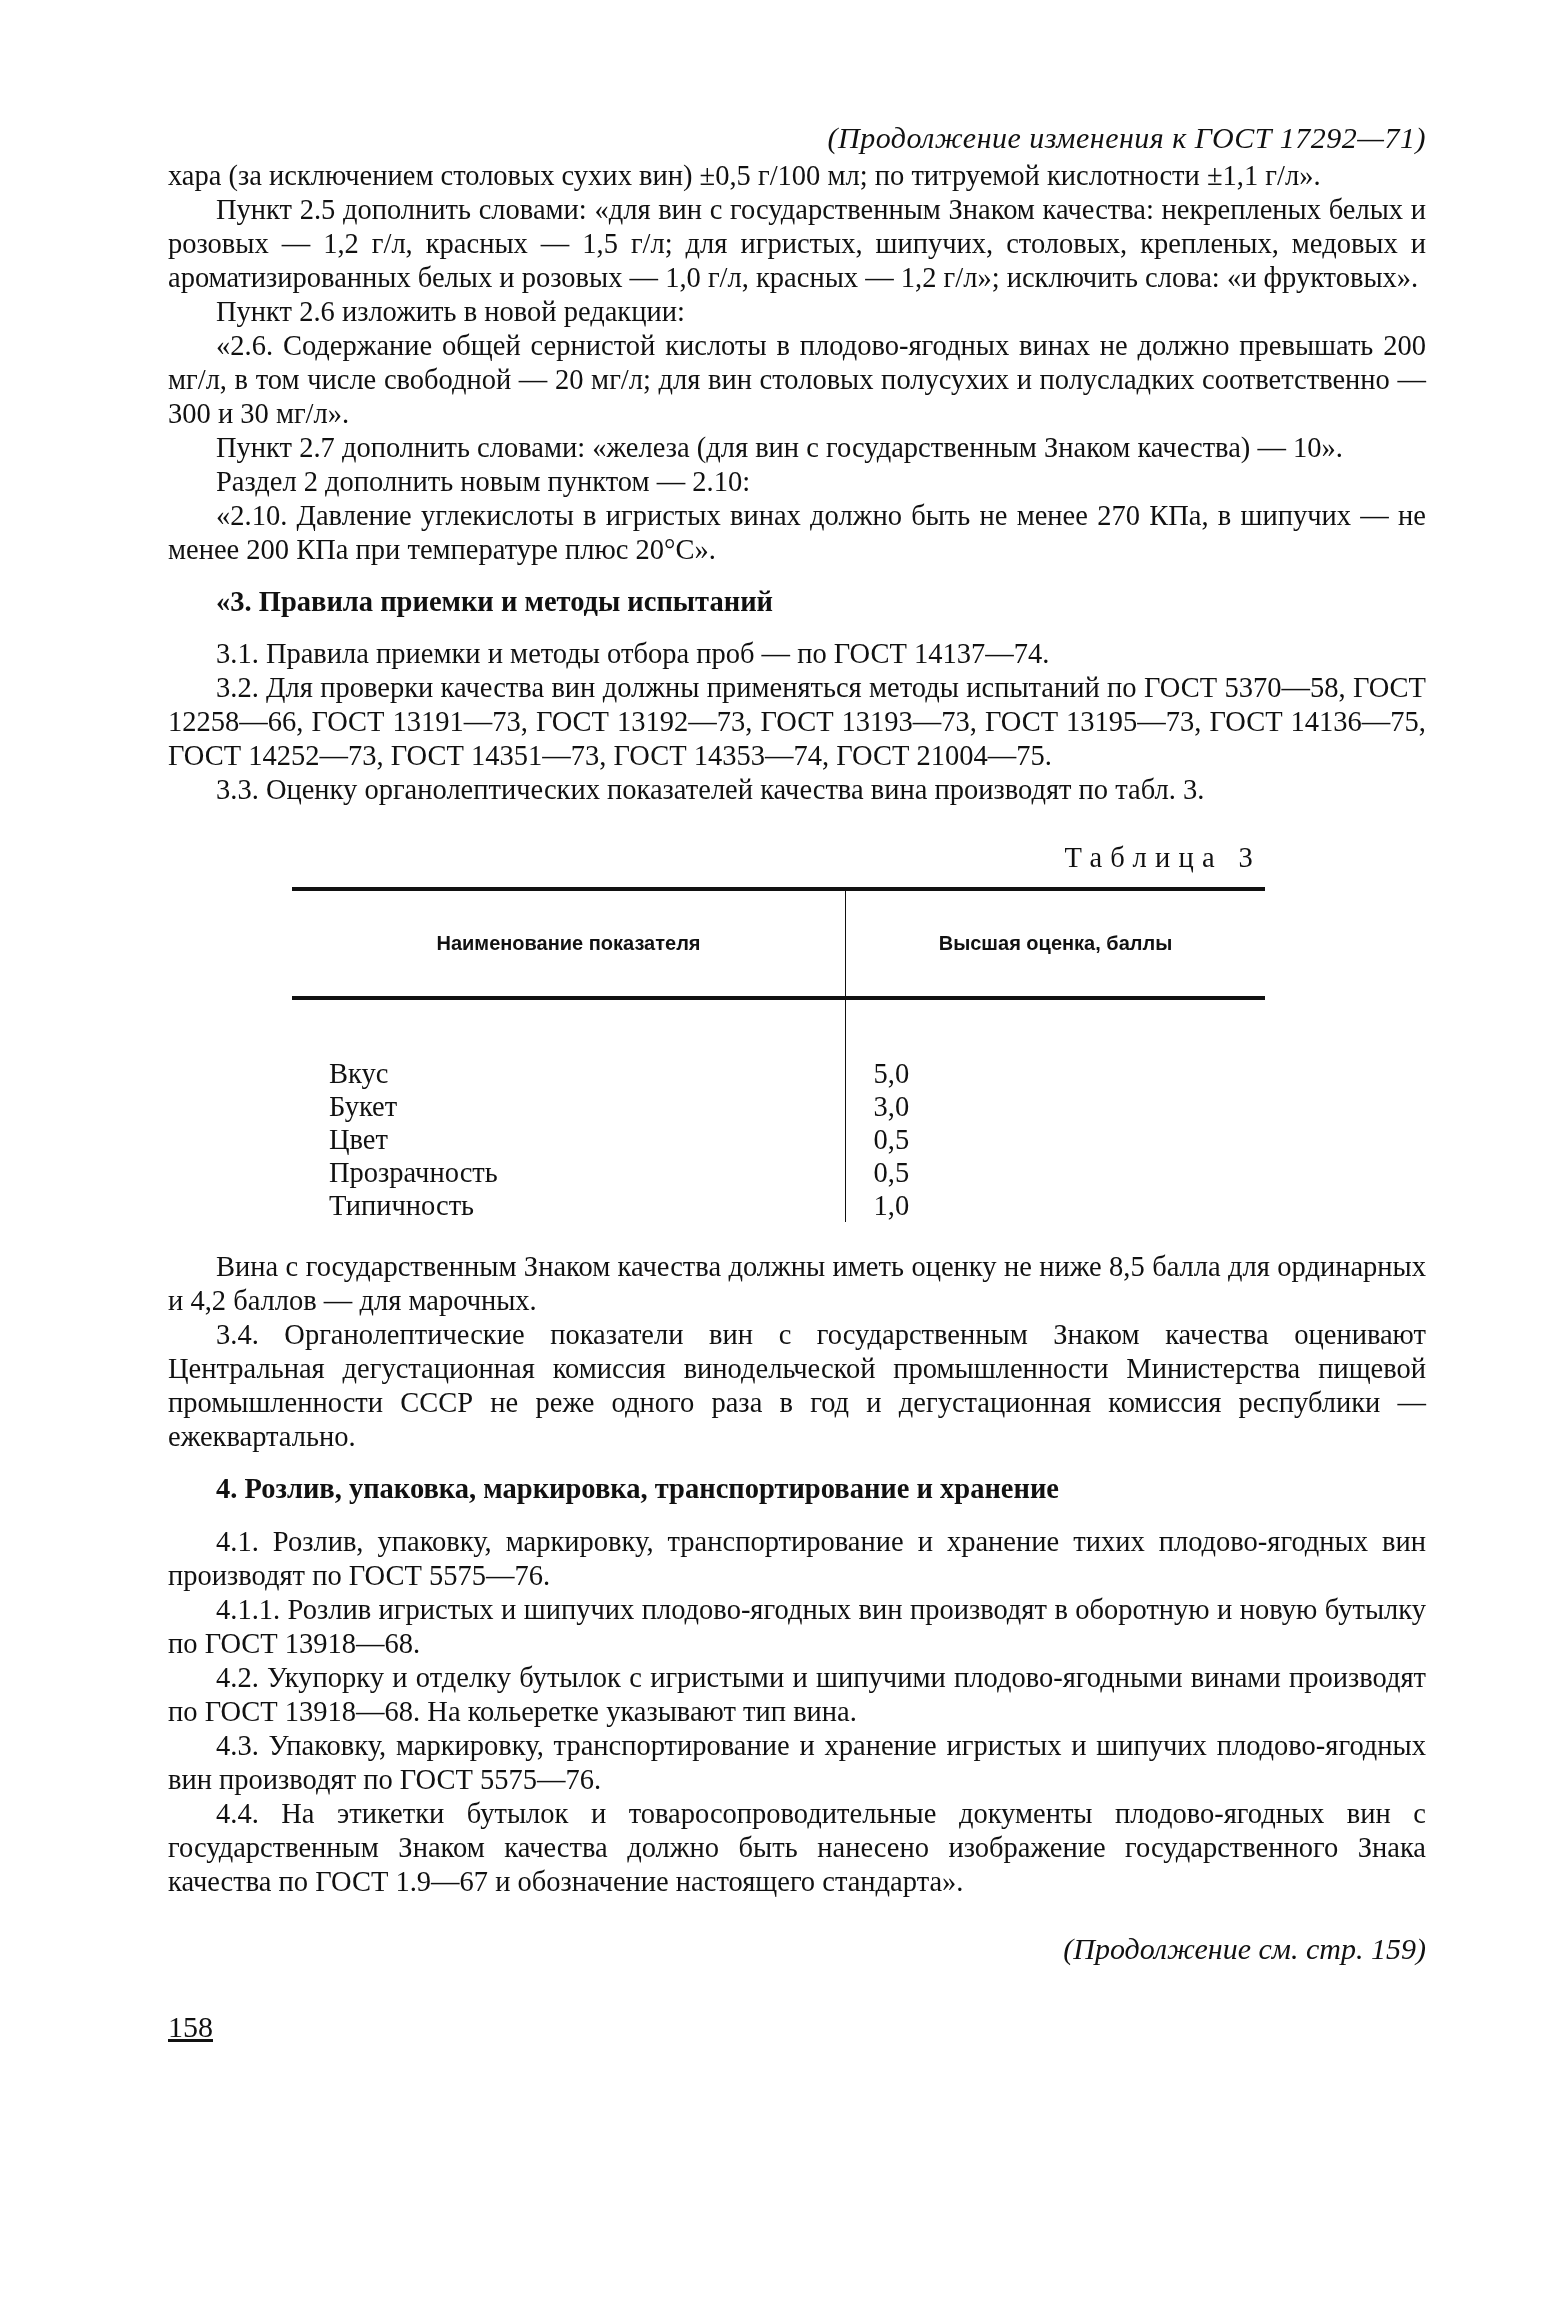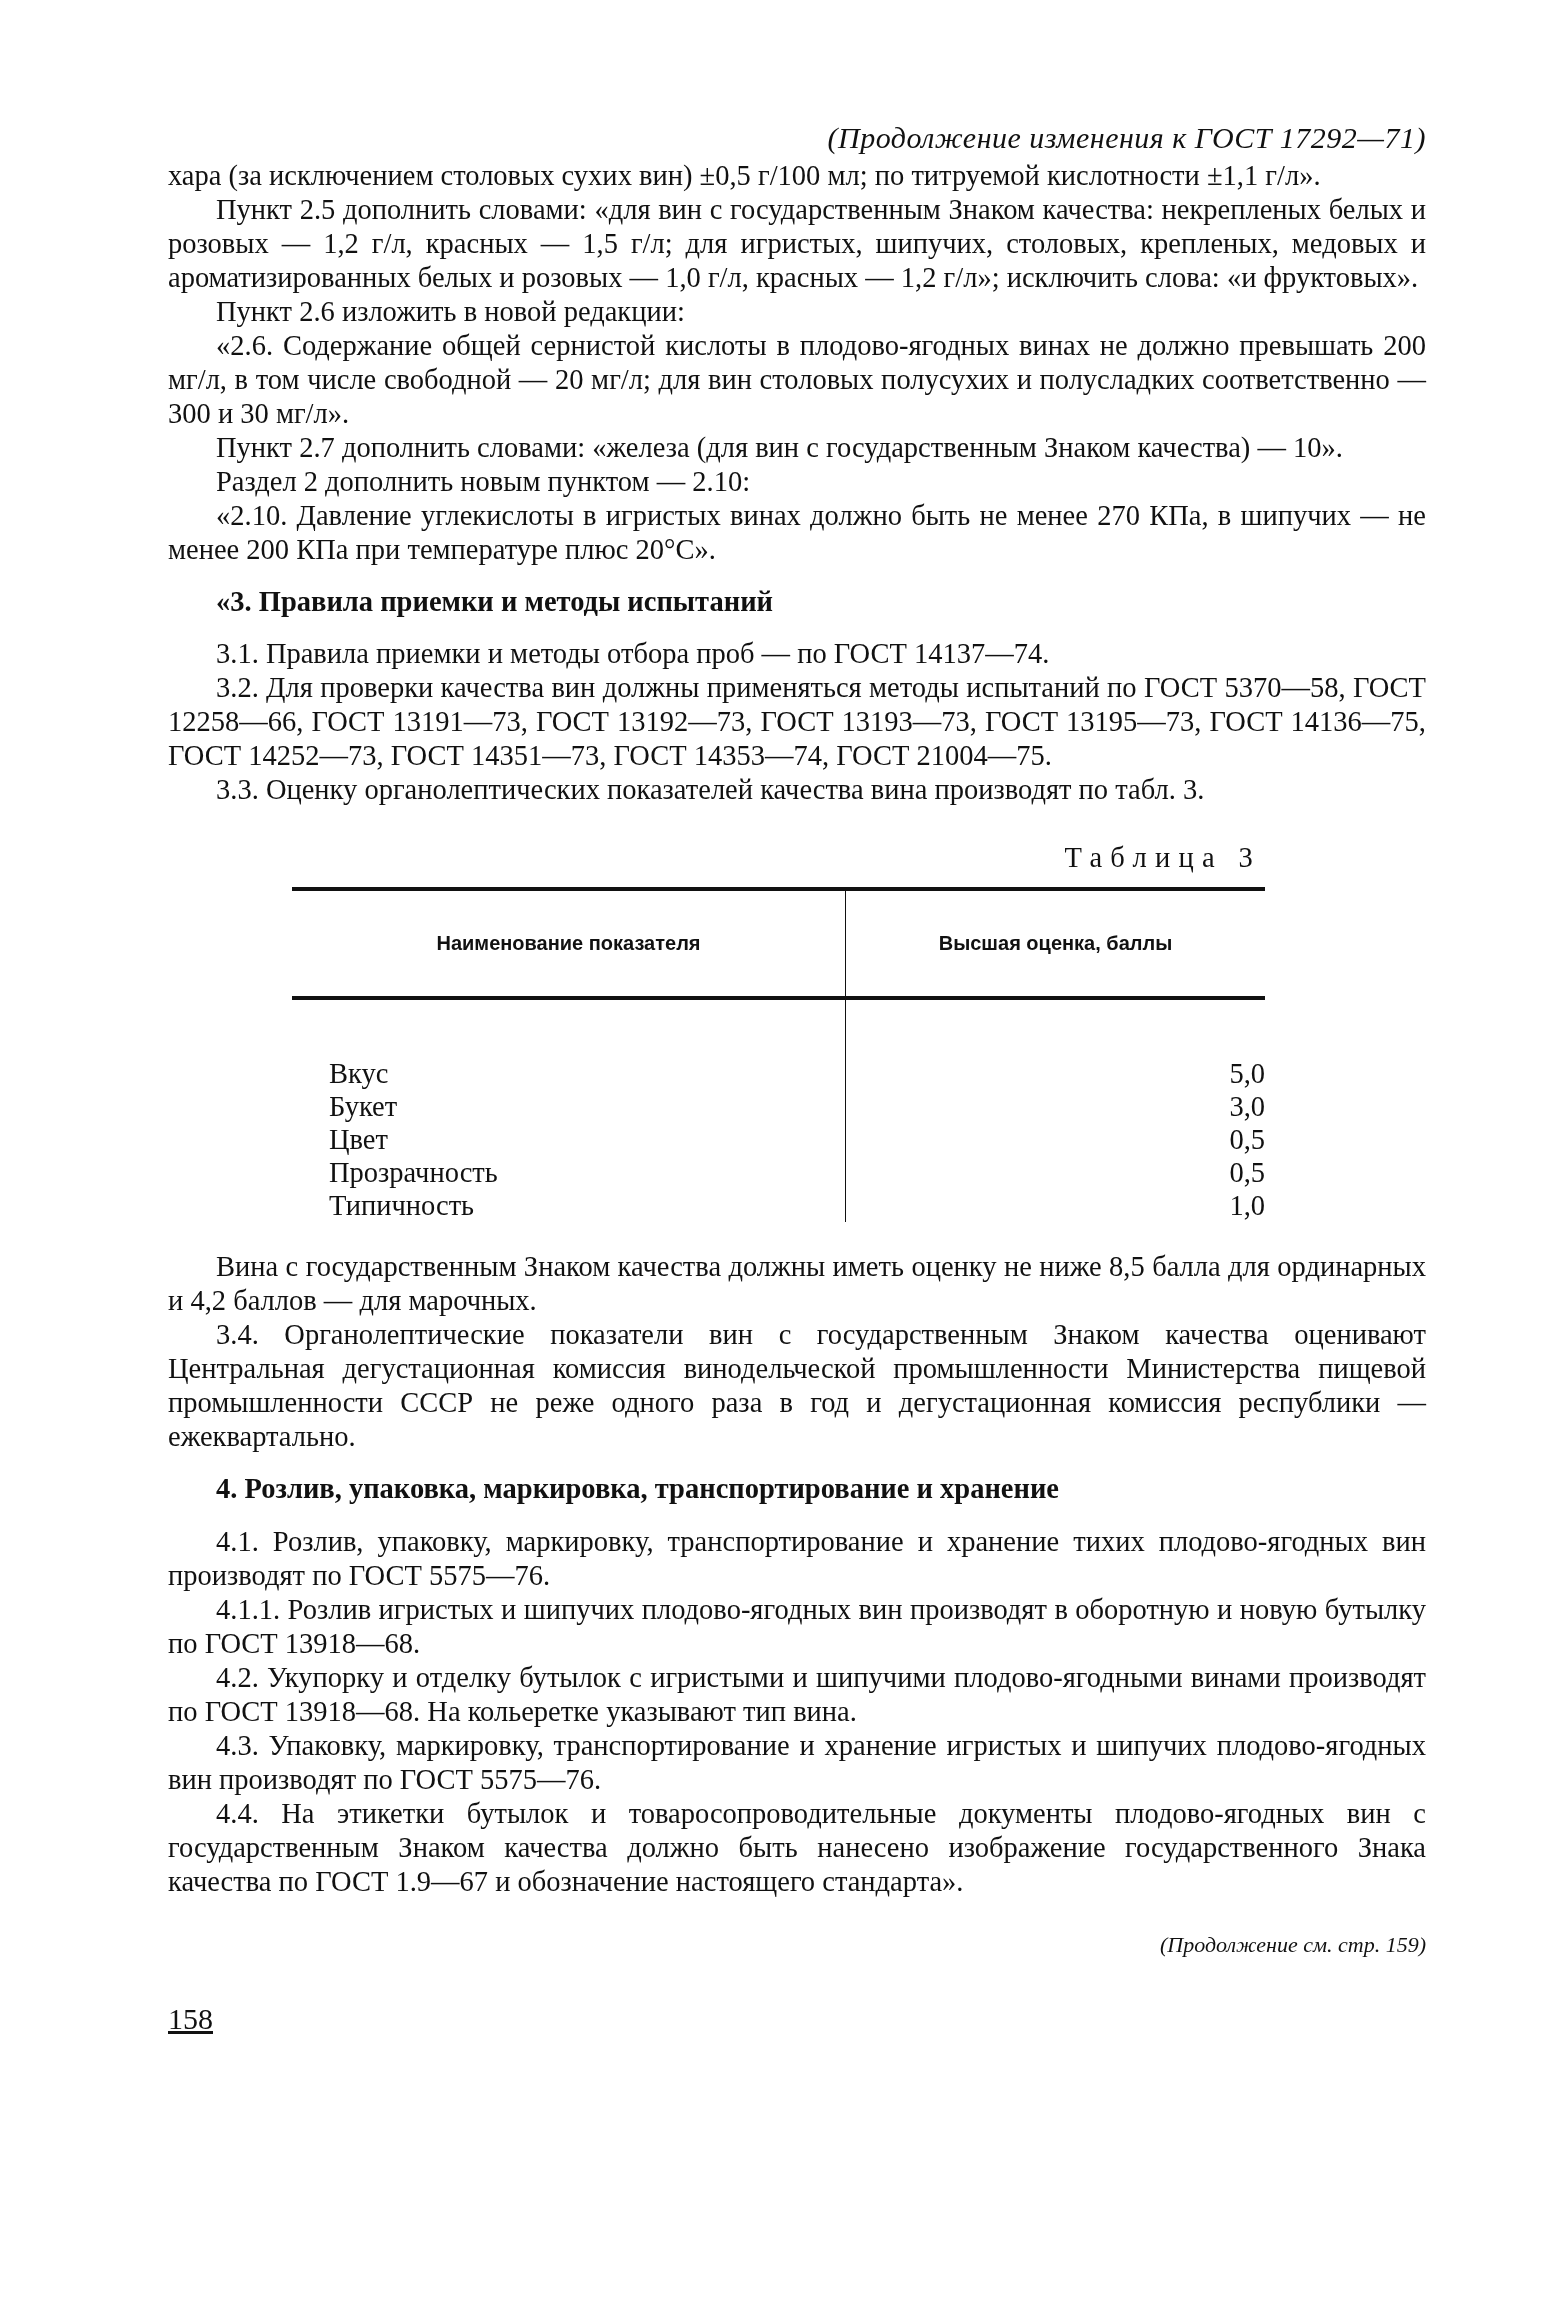--- a/index.html
+++ b/index.html
@@ -31,25 +31,25 @@
     font-size: 28.5px;
   }
   table.t3 thead th {
     font-size: 20px; font-weight: bold; height: 103px;
     border-top: 4.6px solid #111; border-bottom: 4.6px solid #111;
     font-family: "Liberation Sans", "DejaVu Sans", sans-serif;
   }
   table.t3 thead th.c1 { width: 551px; border-right: 1.8px solid #111; }
   table.t3 tbody td { line-height: 33px; padding: 0; }
   table.t3 tbody td.c1 { border-right: 1.8px solid #111; padding-left: 37px; }
-  table.t3 tbody td.c2 { text-align: right; padding-left: 27.5px; }
+  table.t3 tbody td.c2 { text-align: left; padding-left: 27.5px; }
   table.t3 tbody tr.first td { padding-top: 57px; }
   .after-table { margin-top: 27.5px; }
   .footer {
-    text-align: right; font-style: italic; font-size: 22px;
+    text-align: right; font-style: italic; font-size: 30px;
     margin-top: 33px;
   }
   .pagenum { font-size: 30px; margin-top: 44px; text-decoration: underline; }
 </style>
 </head>
 <body>
 
 <div class="page">
   <div class="header">(Продолжение изменения к ГОСТ 17292—71)</div>
 

